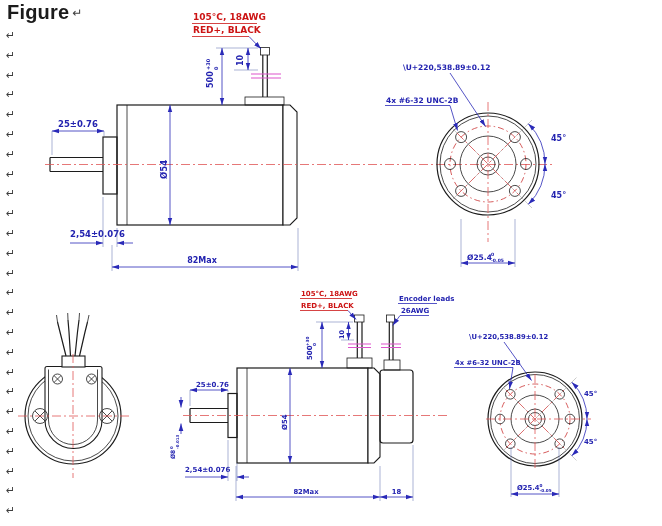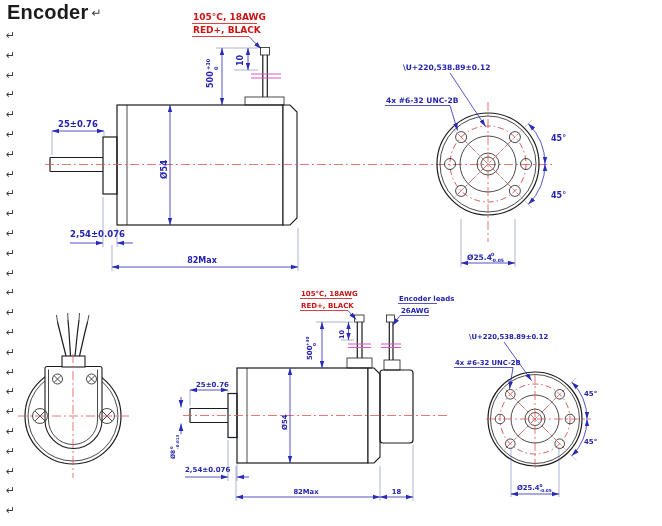--- a/index.html
+++ b/index.html
@@ -22,21 +22,21 @@
   .ext{stroke:#5566aa;fill:none;stroke-width:0.5}
   .spoke{stroke:#999999;fill:none;stroke-width:0.5}
   .brk{stroke:#dd55cc;fill:none;stroke-width:1.2}
   .red{fill:#cc1414}
   .redln{stroke:#cc1414;stroke-width:0.8}
 </style>
 </head>
 <body>
 
 <div class="title">
-  <span>Encoder</span><span class="mark">↵</span>
+  <span>Figure</span><span class="mark">↵</span>
 </div>
 
 <div class="margin-marks">
     <span class="mark">↵</span>
     <span class="mark">↵</span>
     <span class="mark">↵</span>
     <span class="mark">↵</span>
     <span class="mark">↵</span>
     <span class="mark">↵</span>
     <span class="mark">↵</span>

